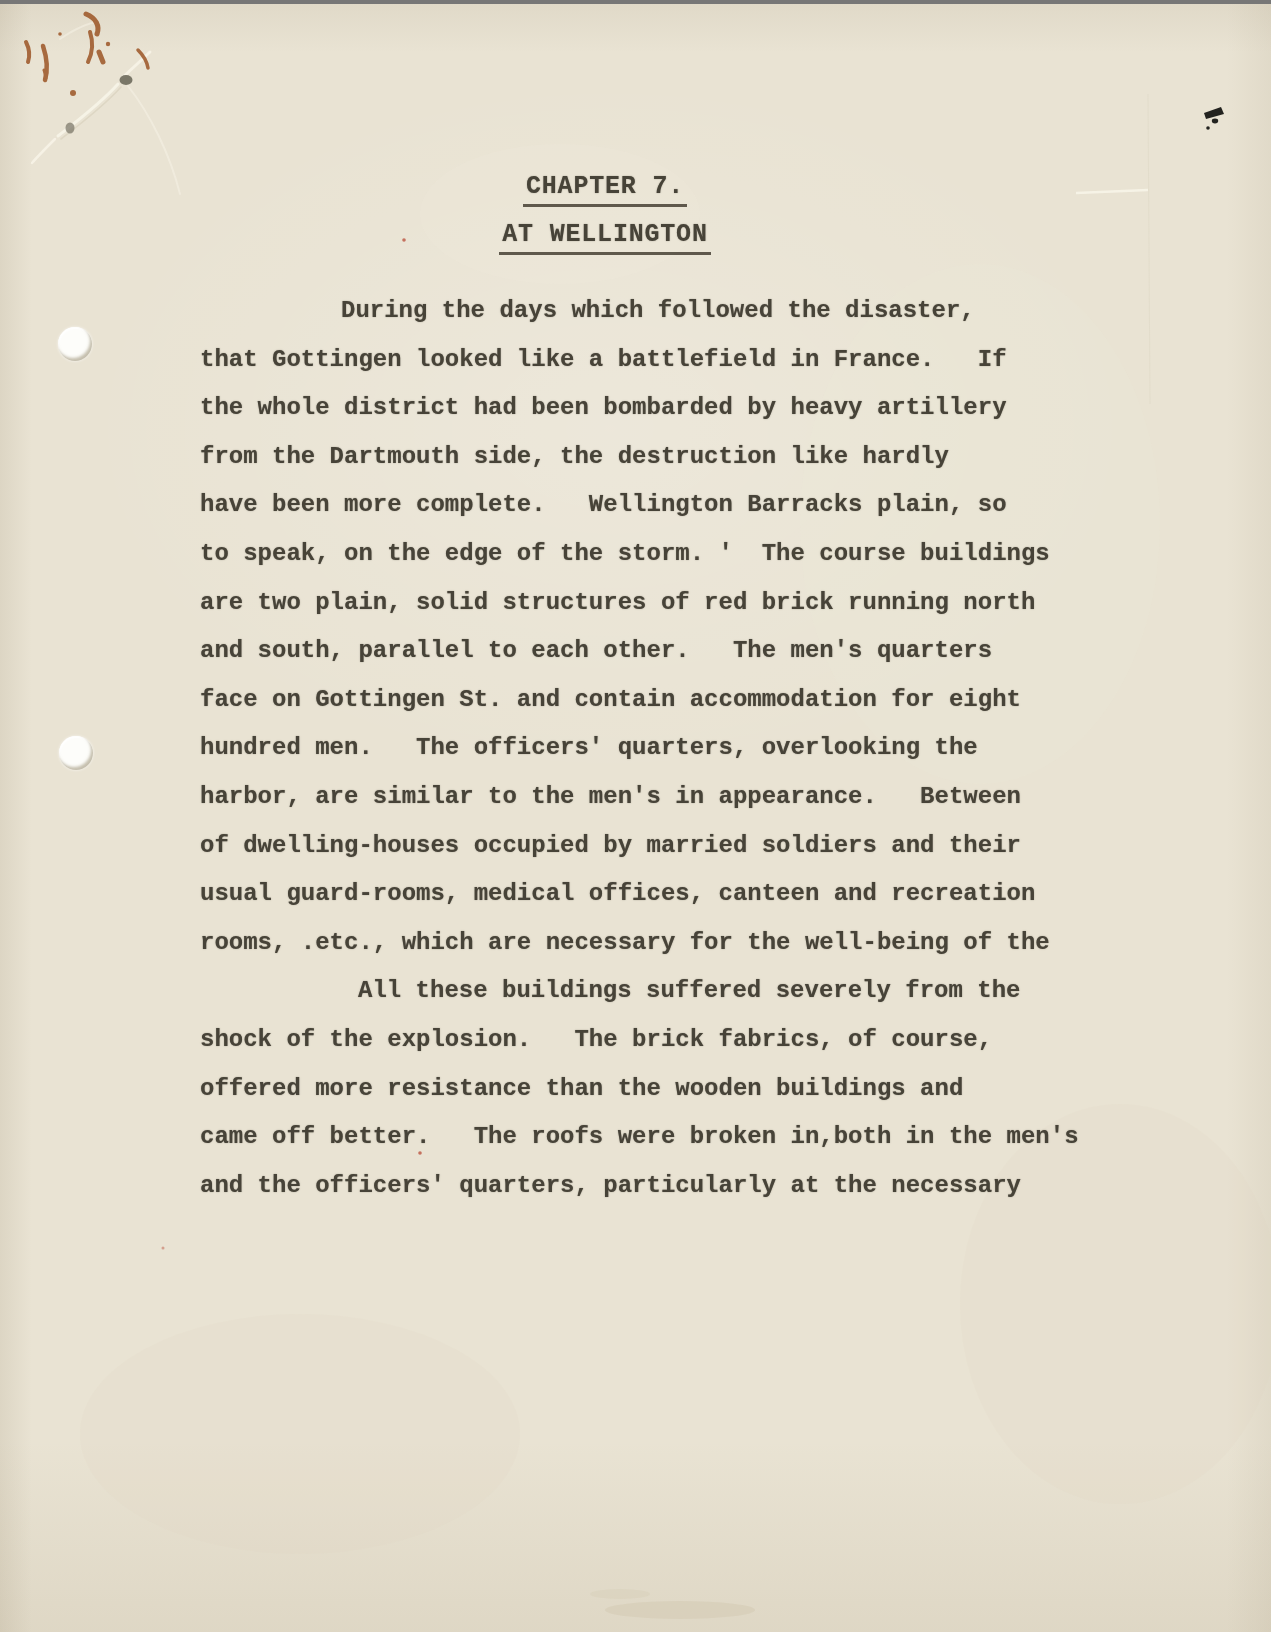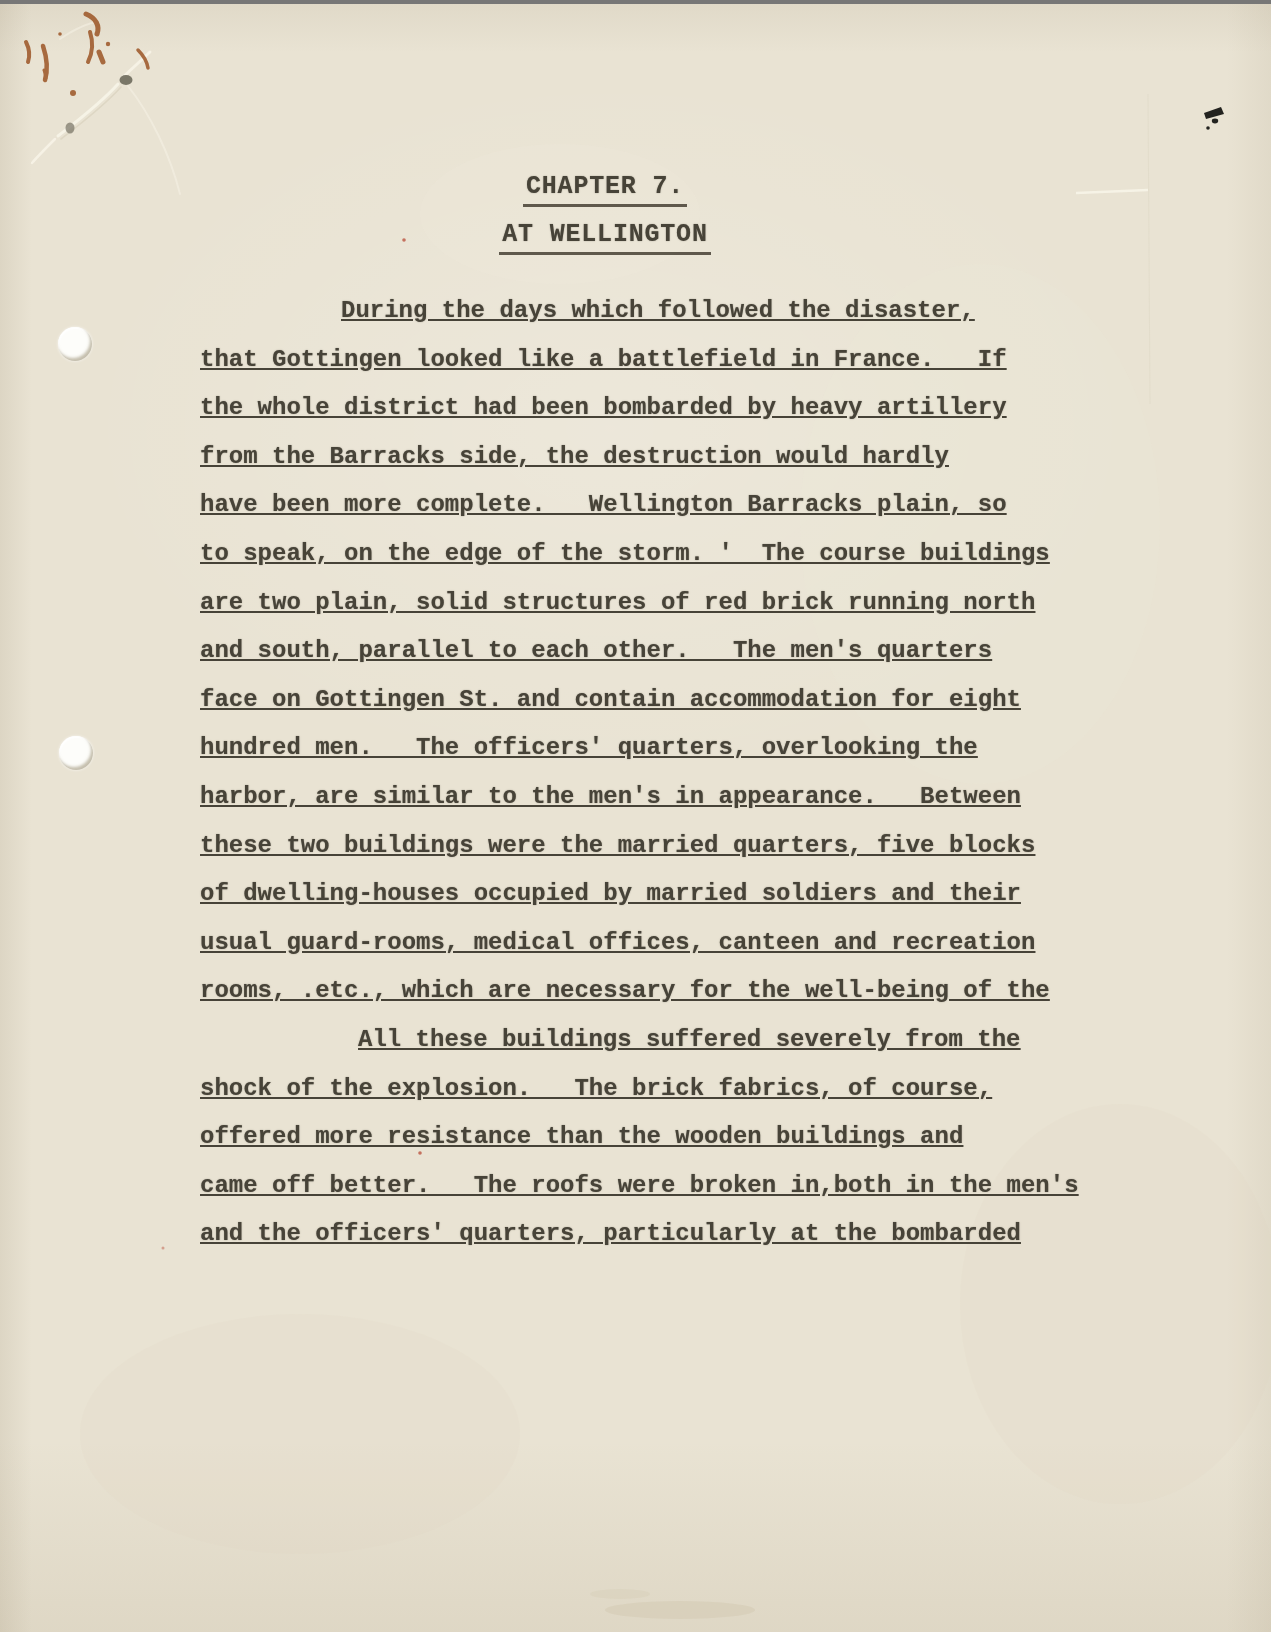--- a/index.html
+++ b/index.html
@@ -65,21 +65,20 @@
     position: absolute;
     left: 200px;
     top: 283px;
     width: 920px;
   }
   .line {
     white-space: pre;
     font-size: 24px;
     line-height: 48.6px;
     height: 48.6px;
-    text-decoration: underline;
   }
   .para1 div.line:first-of-type { text-indent: 141px; }
   .para2 div.line:first-of-type { text-indent: 158px; }
 </style>
 </head>
 <body>
 
 <div class="page">
 
   <svg class="artifacts" viewBox="0 0 1271 1632" xmlns="http://www.w3.org/2000/svg">
@@ -156,53 +155,52 @@
   <div class="body-text typewriter">
     <div class="para para1">
 
         <div class="line">During the days which followed the disaster,</div>
 
 
         <div class="line">that Gottingen looked like a battlefield in France.   If</div>
 
         <div class="line">the whole district had been bombarded by heavy artillery</div>
 
-        <div class="line">from the Barracks side, the destruction would hardly</div>
+        <div class="line">from the Dartmouth side, the destruction like hardly</div>
 
         <div class="line">have been more complete.   Wellington Barracks plain, so</div>
 
         <div class="line">to speak, on the edge of the storm. '  The course buildings</div>
 
         <div class="line">are two plain, solid structures of red brick running north</div>
 
         <div class="line">and south, parallel to each other.   The men's quarters</div>
 
         <div class="line">face on Gottingen St. and contain accommodation for eight</div>
 
         <div class="line">hundred men.   The officers' quarters, overlooking the</div>
 
         <div class="line">harbor, are similar to the men's in appearance.   Between</div>
 
-        <div class="line">these two buildings were the married quarters, five blocks</div>
 
         <div class="line">of dwelling-houses occupied by married soldiers and their</div>
 
 
         <div class="line">usual guard-rooms, medical offices, canteen and recreation</div>
 
         <div class="line">rooms, .etc., which are necessary for the well-being of the</div>
 
       </div>
     <div class="para para2">
 
         <div class="line">All these buildings suffered severely from the</div>
 
         <div class="line">shock of the explosion.   The brick fabrics, of course,</div>
 
         <div class="line">offered more resistance than the wooden buildings and</div>
 
         <div class="line">came off better.   The roofs were broken in,both in the men's</div>
 
-        <div class="line">and the officers' quarters, particularly at the bombarded</div>
+        <div class="line">and the officers' quarters, particularly at the necessary</div>
       </div>
   </div>
 
 </div>
 
 </body></html>

